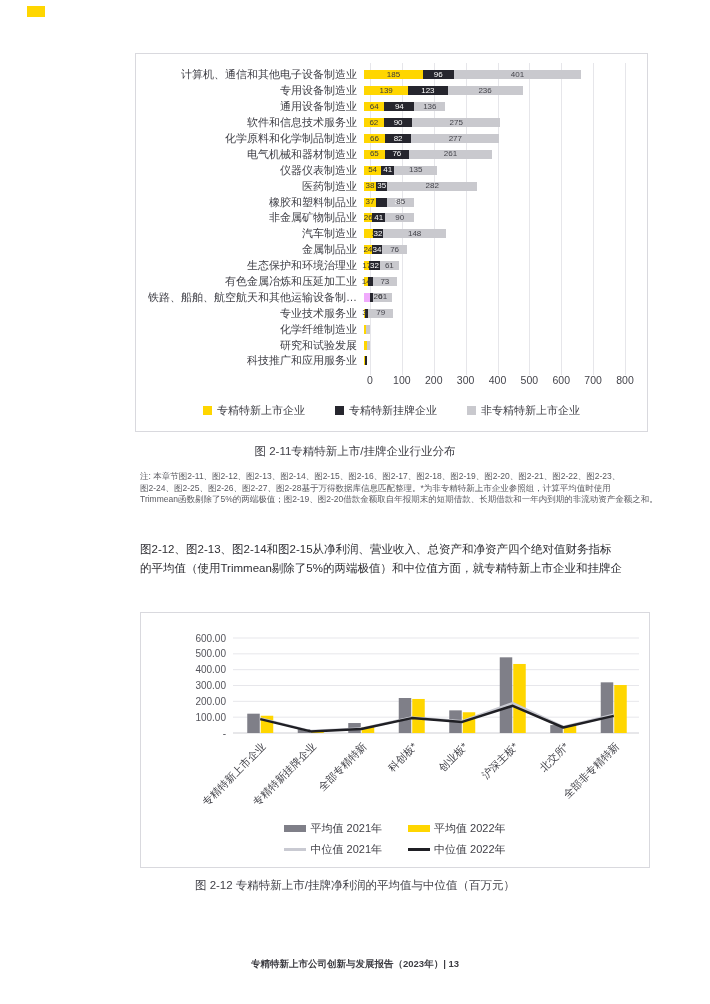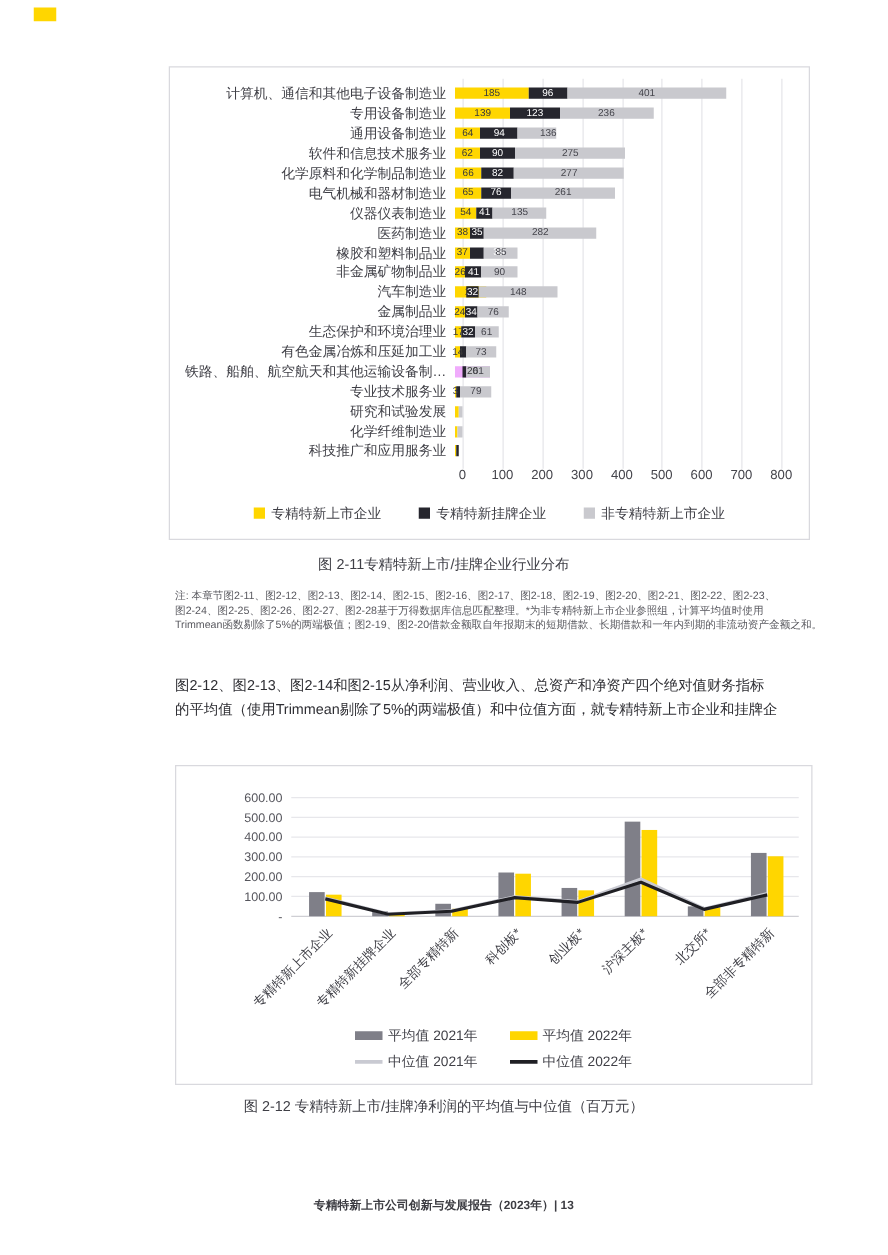--- a/index.html
+++ b/index.html
@@ -102,21 +102,21 @@
       </div>
       <div class="c1-row">
         <div class="c1-label">通用设备制造业</div>
         <div class="c1-track">
           <div class="c1-seg" style="left: 0px; width: 20.4px; background: rgb(255, 214, 0);">
             <span style="color: rgb(58, 58, 58);">64</span>
           </div>
           <div class="c1-seg" style="left: 20.4px; width: 29.9625px; background: rgb(38, 38, 46);">
             <span style="color: rgb(255, 255, 255);">94</span>
           </div>
-          <div class="c1-seg" style="left: 50.3625px; width: 31px; background: rgb(201, 201, 206); justify-content: flex-end;">
+          <div class="c1-seg" style="left: 50.3625px; width: 31px; background: rgb(201, 201, 206);">
             <span style="color: rgb(69, 69, 76);">136</span>
           </div>
         </div>
       </div>
       <div class="c1-row">
         <div class="c1-label">软件和信息技术服务业</div>
         <div class="c1-track">
           <div class="c1-seg" style="left: 0px; width: 19.7625px; background: rgb(255, 214, 0);">
             <span style="color: rgb(58, 58, 58);">62</span>
           </div>
@@ -284,31 +284,31 @@
           <div class="c1-seg" style="left: 0px; width: 1px; background: rgb(255, 214, 0);">
             <span style="color: rgb(58, 58, 58);">3</span>
           </div>
           <div class="c1-seg" style="left: 0.95625px; width: 3.1875px; background: rgb(38, 38, 46);"></div>
           <div class="c1-seg" style="left: 4.14375px; width: 25.1812px; background: rgb(201, 201, 206);">
             <span style="color: rgb(69, 69, 76);">79</span>
           </div>
         </div>
       </div>
       <div class="c1-row">
+        <div class="c1-label">化学纤维制造业</div>
+        <div class="c1-track">
+          <div class="c1-seg" style="left: 0px; width: 1.59375px; background: rgb(255, 214, 0);"></div>
+          <div class="c1-seg" style="left: 1.59375px; width: 4.78125px; background: rgb(201, 201, 206);"></div>
+        </div>
+      </div>
+      <div class="c1-row">
         <div class="c1-label">研究和试验发展</div>
         <div class="c1-track">
           <div class="c1-seg" style="left: 0px; width: 2.55px; background: rgb(255, 214, 0);"></div>
           <div class="c1-seg" style="left: 2.55px; width: 3.1875px; background: rgb(201, 201, 206);"></div>
-        </div>
-      </div>
-      <div class="c1-row">
-        <div class="c1-label">化学纤维制造业</div>
-        <div class="c1-track">
-          <div class="c1-seg" style="left: 0px; width: 1.59375px; background: rgb(255, 214, 0);"></div>
-          <div class="c1-seg" style="left: 1.59375px; width: 4.78125px; background: rgb(201, 201, 206);"></div>
         </div>
       </div>
       <div class="c1-row">
         <div class="c1-label">科技推广和应用服务业</div>
         <div class="c1-track">
           <div class="c1-seg" style="left: 0px; width: 1px; background: rgb(255, 214, 0);"></div>
           <div class="c1-seg" style="left: 0.6375px; width: 2.55px; background: rgb(38, 38, 46);"></div>
         </div>
       </div>
     </div>

